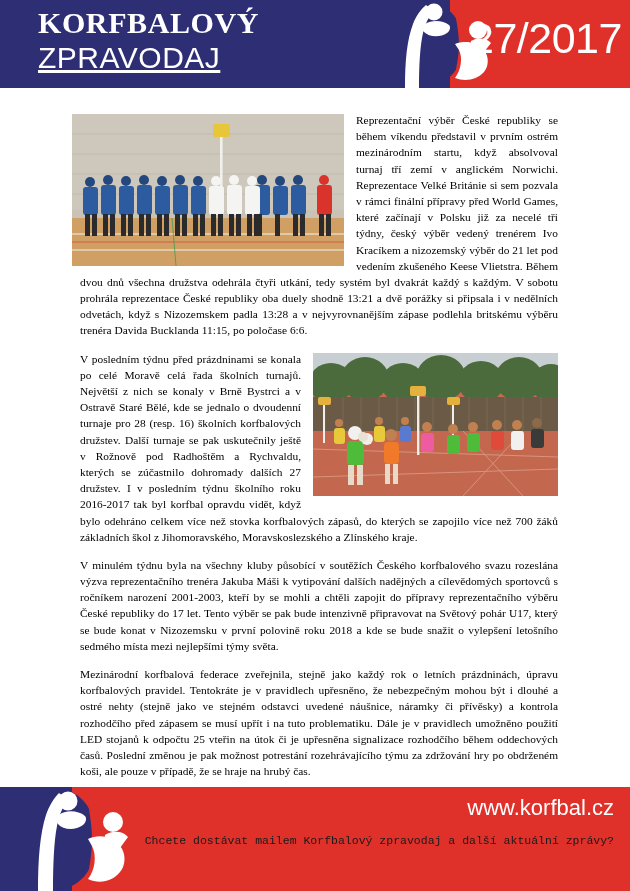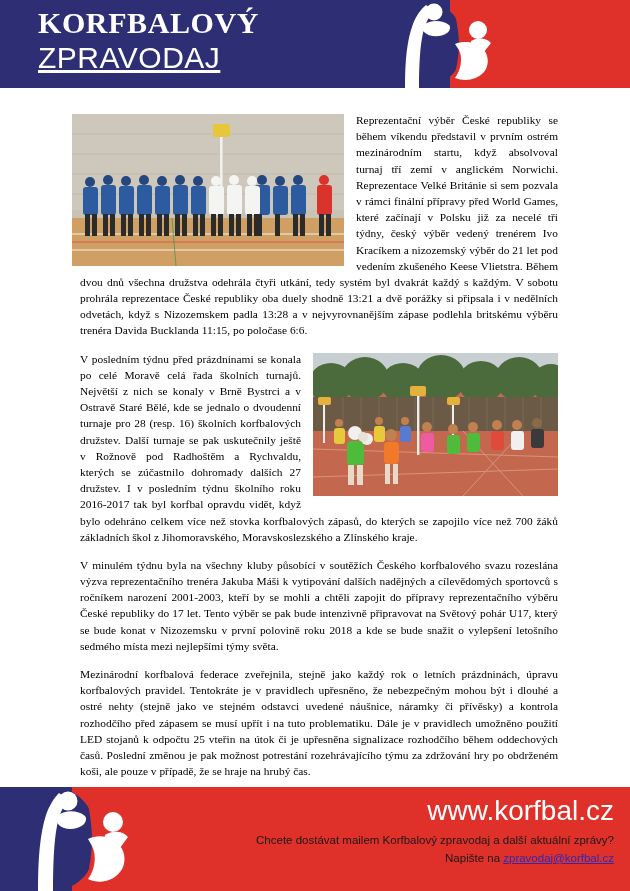--- a/index.html
+++ b/index.html
@@ -98,29 +98,29 @@
   .footer-logo {
     position: absolute;
     left: 18px; top: 0;
     width: 125px; height: 104px;
     z-index: 5;
   }
   .footer-url {
     position: absolute;
     right: 16px; top: 8px;
     font-family: "Liberation Sans", sans-serif;
-    font-size: 28px;
+    font-size: 22px;
     color: #ffffff;
     z-index: 6;
   }
   .footer-contact {
     position: absolute;
     right: 16px; top: 45px;
     text-align: right;
-    font-family: Liberation Sans, sans-serif;
+    font-family: Liberation Mono, monospace;
     font-size: 11.5px;
     color: #1a1a1a;
     line-height: 1.55;
     z-index: 6;
   }
   .footer-contact a,
   .footer-email {
     color: #2a2ab8;
     text-decoration: underline;
   }
@@ -195,20 +195,21 @@
     <path d="M70,44 C80,40 92,42 99,50 C104,56 104,66 99,72 C92,80 80,82 70,78 C76,70 78,58 74,50 Z" fill="#ffffff"></path>
     <circle cx="93" cy="30" r="9" fill="#ffffff"></circle>
     <path d="M86,41 C93,37 102,38 106,43 L99,52 C95,48 89,47 85,49 Z" fill="#ffffff"></path>
   </svg>
 
   <div class="header-title">
     <span class="line1">KORFBALOVÝ</span>
     <span class="line2">ZPRAVODAJ</span>
   </div>
 
+  <div class="issue-number">27/2017</div>
 </div>
 
 <div class="content">
 
   <div class="photo photo-team">
     <svg viewBox="0 0 272 152" width="272" height="152">
       <rect x="0" y="0" width="272" height="152" fill="#c9c3b6"></rect>
       <rect x="0" y="0" width="272" height="96" fill="#cdc8bb"></rect>
       <g stroke="#bdb7aa" stroke-width="0.6">
         <line x1="0" y1="20" x2="272" y2="20"></line>
@@ -409,17 +410,14 @@
     <path d="M78,0 L125,0 L125,104 L78,104 C62,104 74,83 74,52 C74,21 62,0 78,0 Z" fill="#e0302a"></path>
     <path d="M70,52 C81,47 94,49 102,59 C108,66 108,78 102,85 C94,95 81,97 70,92 C77,83 79,69 74,59 Z" fill="#ffffff"></path>
     <circle cx="95" cy="35" r="10" fill="#ffffff"></circle>
     <path d="M87,48 C95,43 105,44 110,50 L102,61 C98,56 91,55 86,57 Z" fill="#ffffff"></path>
   </svg>
 
   <div class="footer-url">www.korfbal.cz</div>
 
   <div class="footer-contact">
     <div>Chcete dostávat mailem Korfbalový zpravodaj a další aktuální zprávy?</div>
-    <div>
-      <span>Napište na </span><a class="footer-email" href="#">zpravodaj@korfbal.cz</a>
-    </div>
   </div>
 </div>
 
 </body></html>

